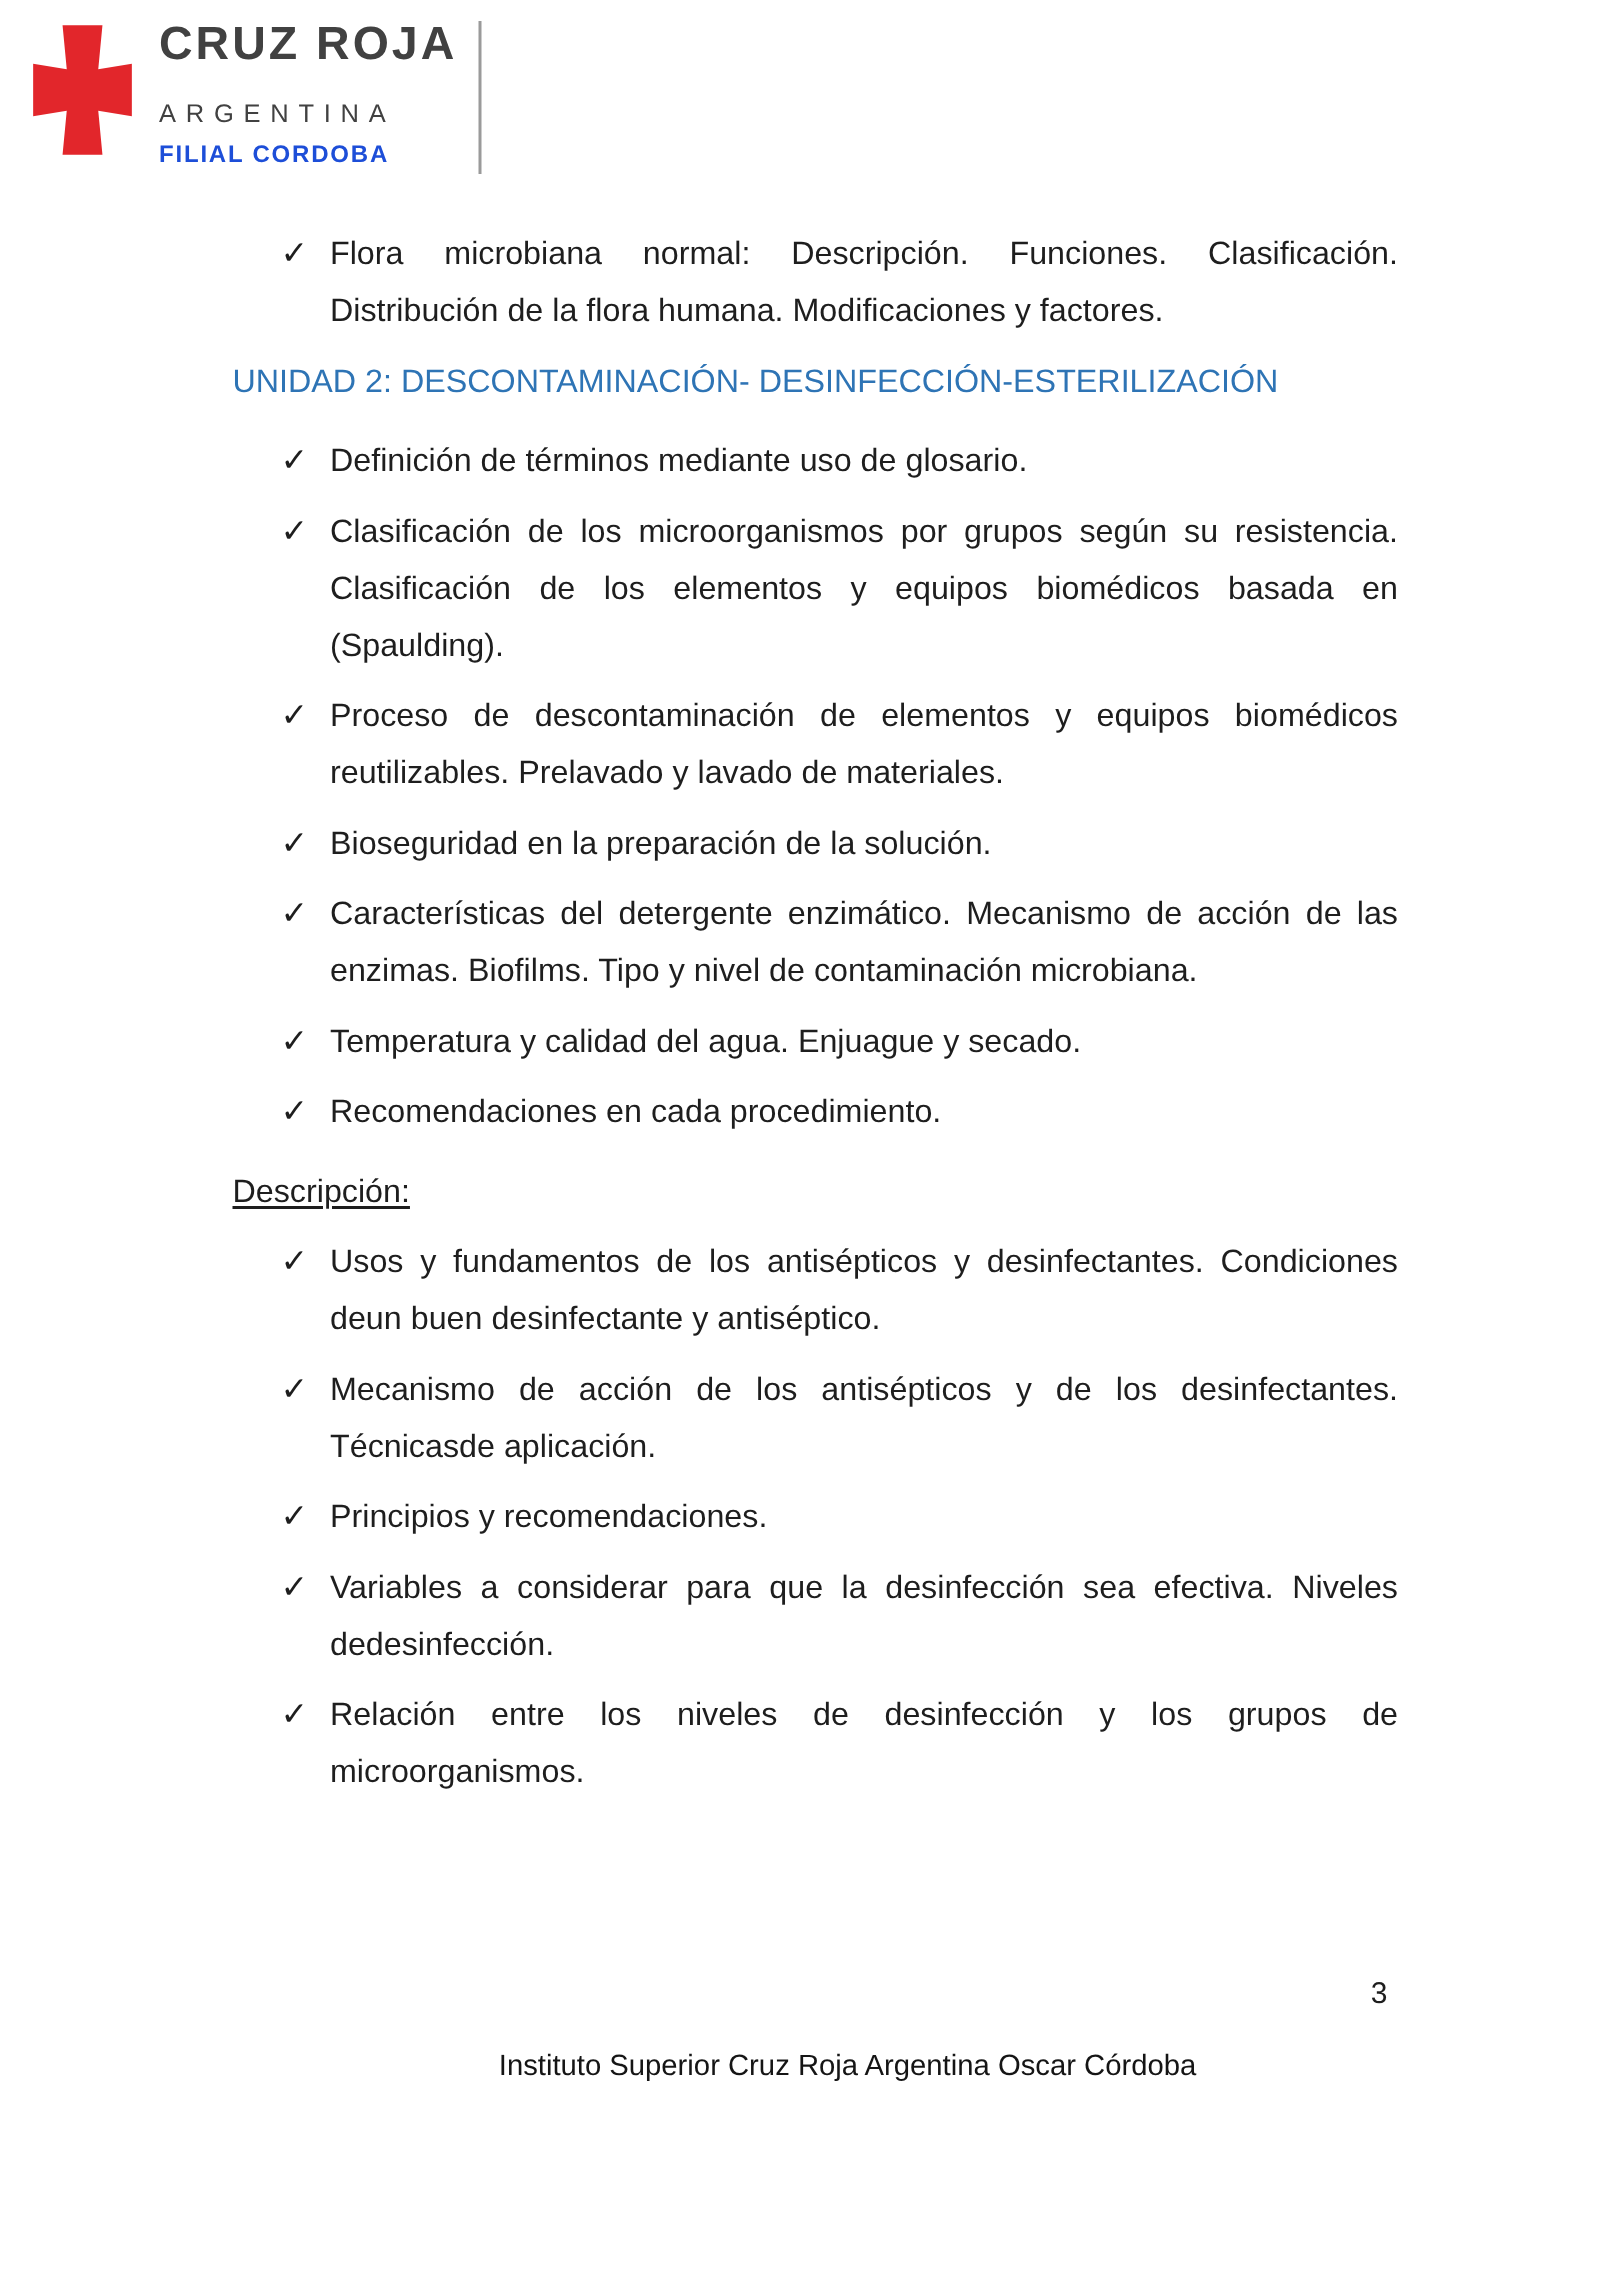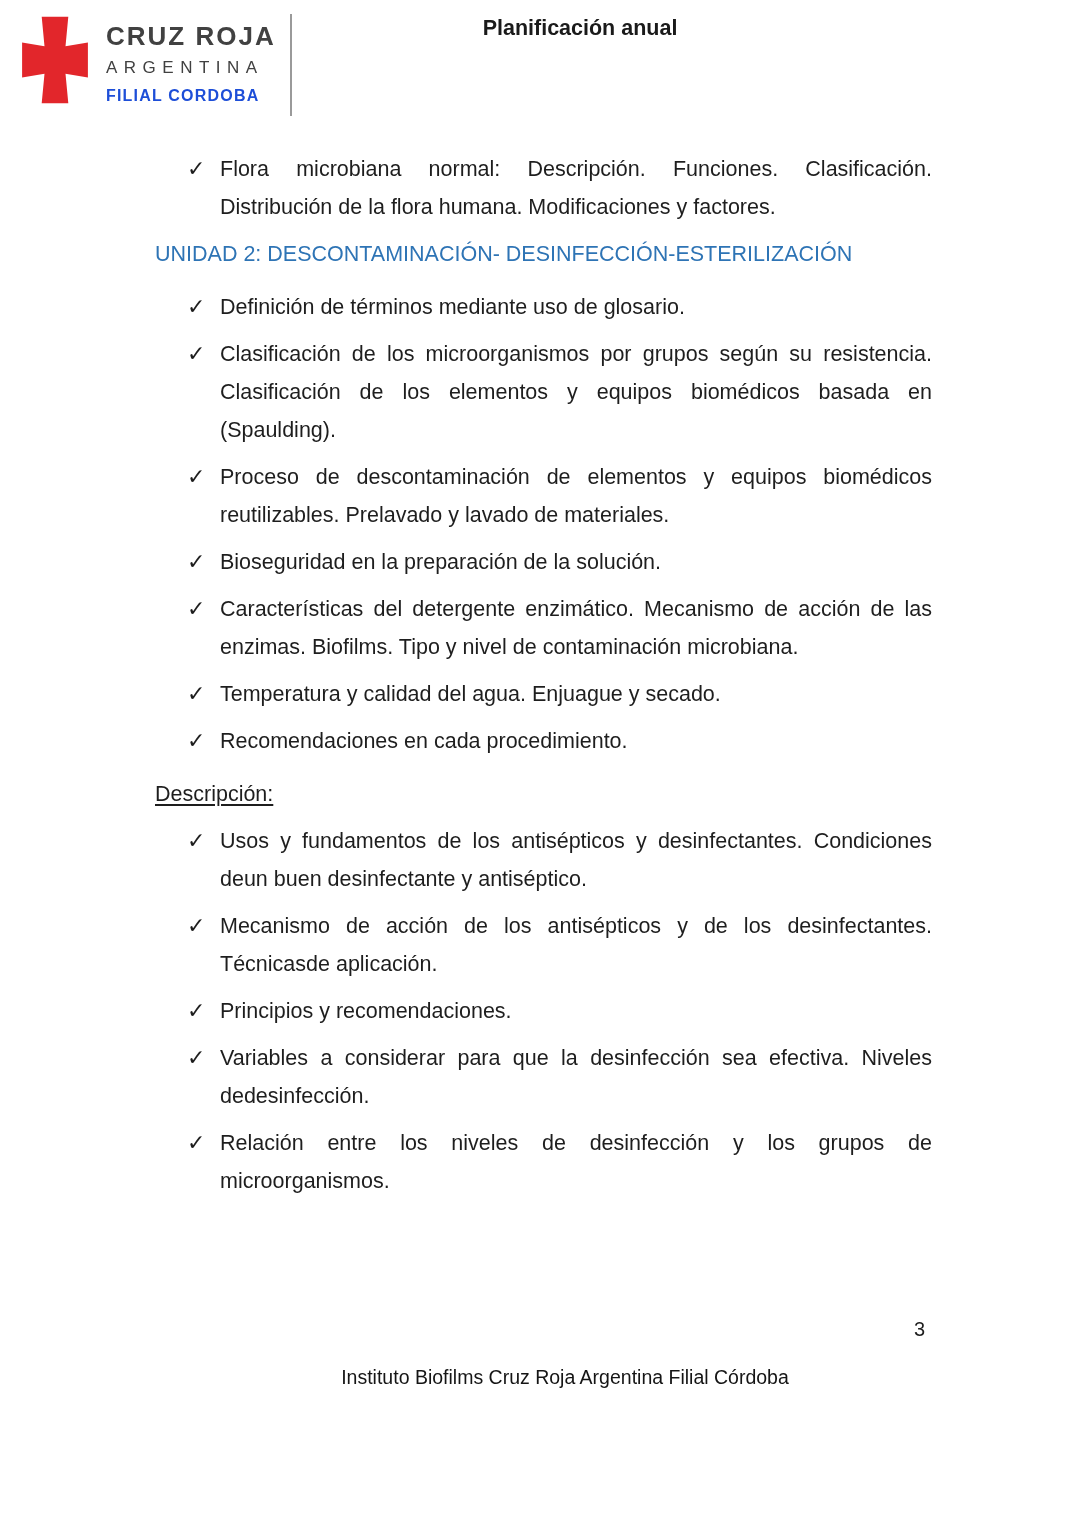--- a/index.html
+++ b/index.html
@@ -14,22 +14,22 @@
     font-family: "Liberation Sans", sans-serif;
     color: #1e1e1e;
     overflow: hidden;
   }
 
   
   .header { position: absolute; top: 0; left: 0; right: 0; height: 140px; }
   .logo { position: absolute; top: 12px; left: 20px; display: flex; align-items: flex-start; }
   .cross-svg { width: 70px; height: 92px; margin-top: 2px; flex: 0 0 auto; }
   .logo-text { margin-left: 16px; }
-  .logo-l1 { font-size: 26px; font-weight: 700; letter-spacing: 2px; color: #414141; line-height: 1.1; margin-top: 10px; white-space: nowrap; }
-  .logo-l2 { font-size: 17px; font-weight: 400; letter-spacing: 6.5px; color: #414141; margin-top: 7px; white-space: nowrap; }
+  .logo-l1 { font-size: 31px; font-weight: 700; letter-spacing: 2px; color: #414141; line-height: 1.1; white-space: nowrap; }
+  .logo-l2 { font-size: 17px; font-weight: 400; letter-spacing: 6.5px; color: #414141; margin-top: 20px; white-space: nowrap; }
   .logo-l3 { font-size: 16px; font-weight: 700; letter-spacing: 1.2px; color: #1d4ed8; margin-top: 9px; white-space: nowrap; }
   .logo-divider { width: 2px; height: 102px; background: #9a9a9a; margin-left: 14px; margin-top: 2px; }
 
   .titles { position: absolute; left: 280px; top: 0; width: 600px; text-align: center; }
   .doc-title { font-size: 22px; color: #1a1a1a; margin-top: 38px; }
   .doc-subtitle { font-size: 21.5px; font-weight: 700; color: #1a1a1a; margin-top: 16px; }
 
   
   .content { position: absolute; top: 150px; left: 155px; width: 777px; }
 
@@ -77,21 +77,20 @@
       </svg>
       <div class="logo-text">
         <div class="logo-l1">CRUZ ROJA</div>
         <div class="logo-l2">ARGENTINA</div>
         <div class="logo-l3">FILIAL CORDOBA</div>
       </div>
       <div class="logo-divider"></div>
     </div>
 
     <div class="titles">
-      <div class="doc-subtitle">Planificación anual</div>
     </div>
   </header>
 
   <main class="content">
 
     <div class="bullet">
       <span class="check">✓</span>
       <div class="bt">Flora microbiana normal: Descripción. Funciones. Clasificación. Distribución de la flora humana. Modificaciones y factores.</div>
     </div>
 
@@ -149,16 +148,16 @@
     <div class="bullet">
       <span class="check">✓</span>
       <div class="bt">Relación entre los niveles de desinfección y los grupos de microorganismos.</div>
     </div>
 
   </main>
 
   <div class="page-number">3</div>
 
   <footer class="credits">
-    <div>Instituto Biofilms Cruz Roja Argentina Filial Córdoba</div>
+    <div>Instituto Superior Cruz Roja Argentina Oscar Córdoba</div>
   </footer>
 
 </div>
 
 </body></html>

